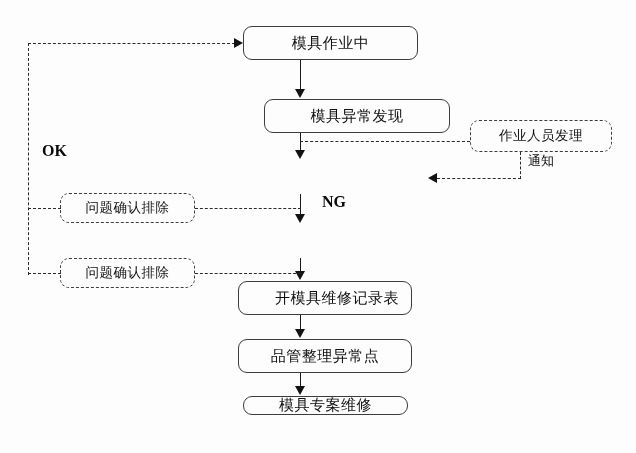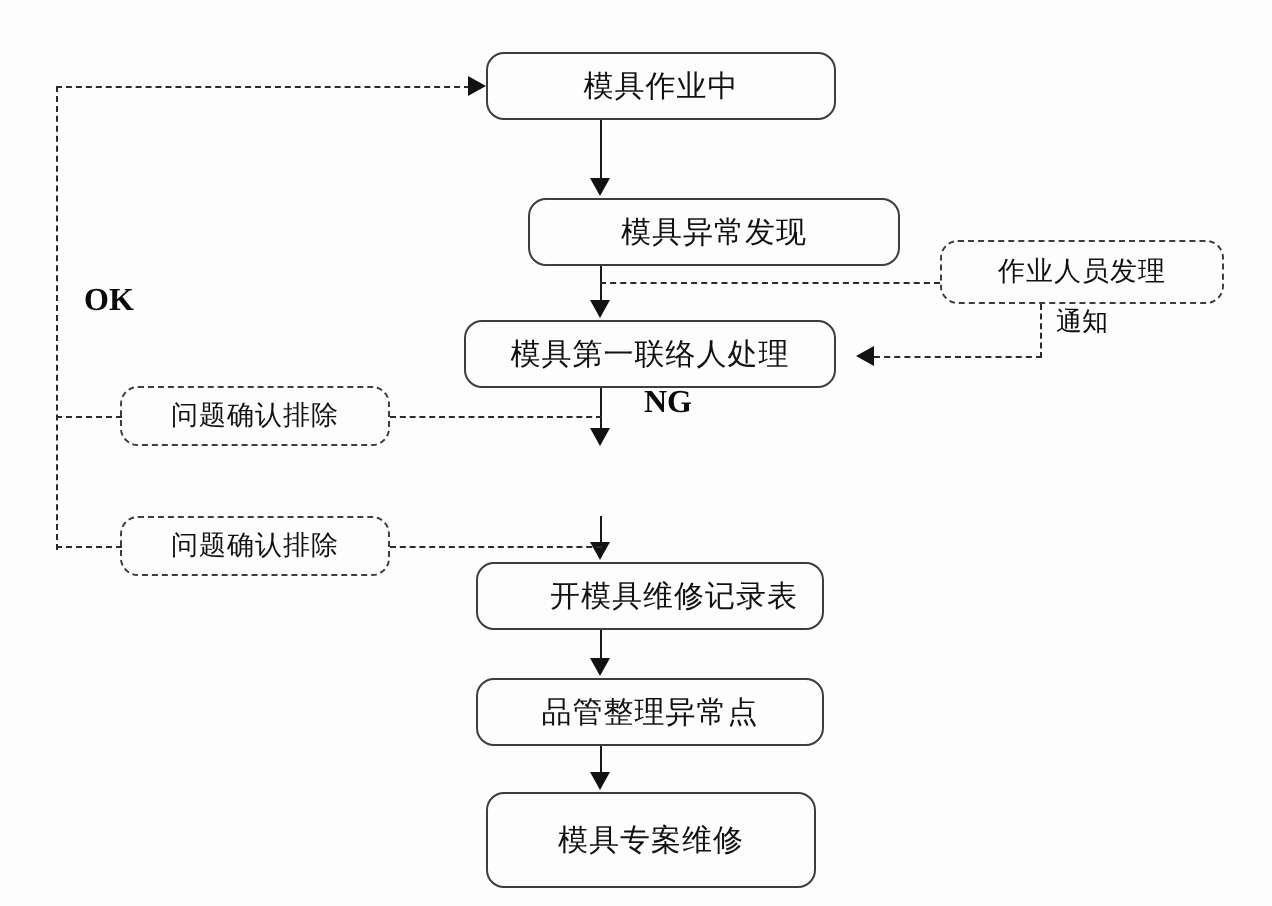--- a/index.html
+++ b/index.html
@@ -72,28 +72,27 @@
 </style>
 </head>
 <body>
 
 <div id="canvas">
 
   <div class="node" style="left:243px;top:26px;width:175px;height:34px;">模具作业中</div>
 
   <div class="node" style="left:232px;top:99px;width:186px;height:34px;margin-left:32px;">模具异常发现</div>
 
-  <div class="node" style="left:232px;top:160px;width:186px;height:34px;">模具第一联络人处理</div>
 
 
   <div class="node" style="left:238px;top:281px;width:174px;height:34px;padding-left:24px;">开模具维修记录表</div>
 
   <div class="node" style="left:238px;top:339px;width:174px;height:34px;text-align:right;">品管整理异常点</div>
 
-  <div class="node" style="left:243px;top:396px;width:165px;height:48px;">模具专案维修</div>
+  <div class="node" style="left:243px;top:396px;width:165px;height:19px;">模具专案维修</div>
 
   <div class="node dashed" style="left:60px;top:193px;width:135px;height:30px;">问题确认排除</div>
 
   <div class="node dashed" style="left:60px;top:258px;width:135px;height:30px;">问题确认排除</div>
 
   <div class="node dashed" style="left:470px;top:120px;width:142px;height:32px;">作业人员发理</div>
 
   <div class="v-solid" style="left:300px;top:60px;height:30px;"></div>
   <div class="arr-down" style="left:295px;top:89px;"></div>
 

